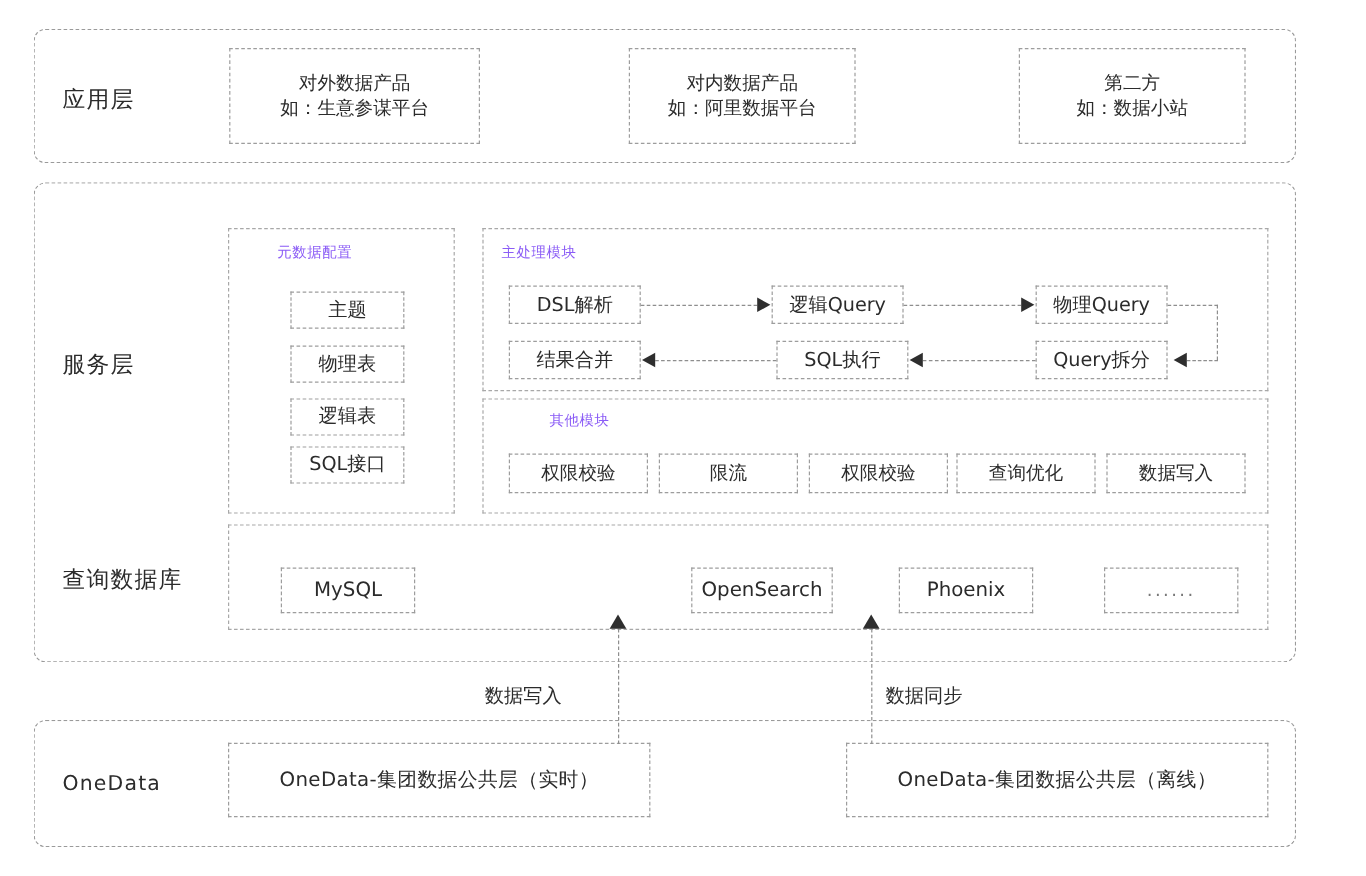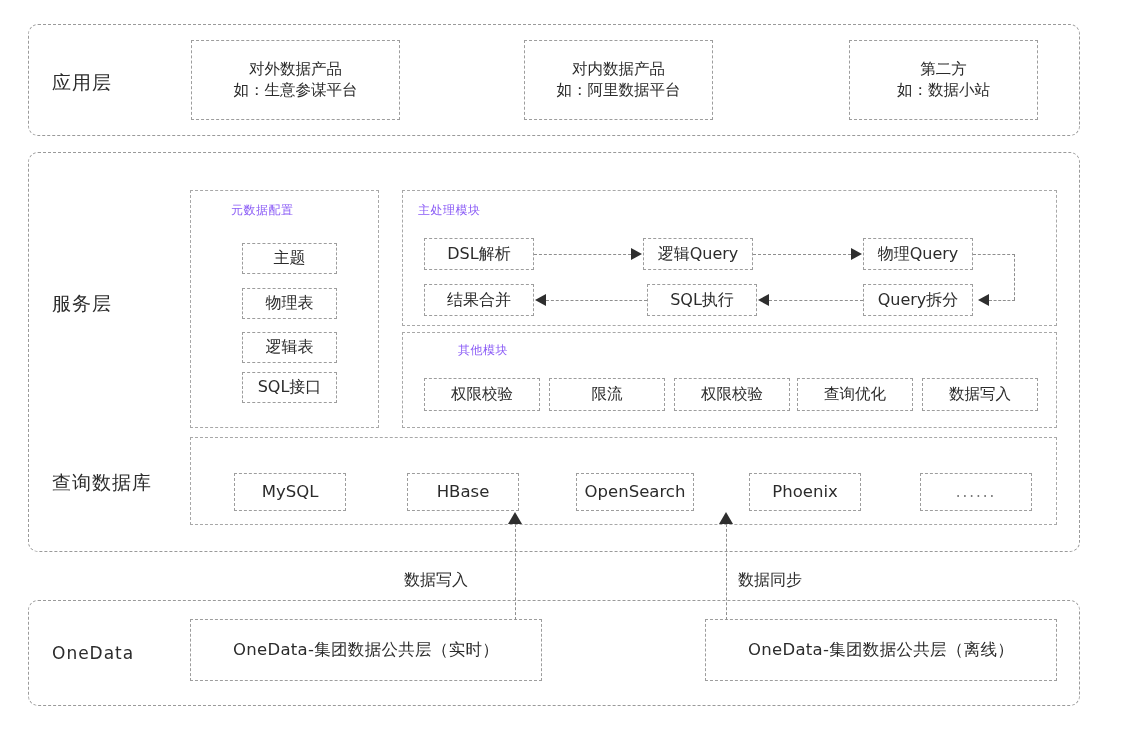--- a/index.html
+++ b/index.html
@@ -191,21 +191,20 @@
   <div class="node n-other" style="left:797px; top:378px; width:116px; height:33px;">查询优化</div>
 
   <div class="node n-other" style="left:922px; top:378px; width:116px; height:33px;">数据写入</div>
 
   <div class="layer-label" style="left:52px; top:470px;">查询数据库</div>
 
   <div class="group-box" style="left:190px; top:437px; width:867px; height:88px;"></div>
 
   <div class="node n-db" style="left:234px; top:473px; width:112px; height:38px;">MySQL</div>
 
-  <div class="node n-db" style="left:407px; top:473px; width:112px; height:38px;">HBase</div>
 
   <div class="node n-db" style="left:576px; top:473px; width:118px; height:38px;">OpenSearch</div>
 
   <div class="node n-db" style="left:749px; top:473px; width:112px; height:38px;">Phoenix</div>
 
   <div class="node n-dots" style="left:920px; top:473px; width:112px; height:38px;">......</div>
 
   <div class="layer-outer" style="left:28px; top:600px; width:1052px; height:106px;"></div>
 
   <div class="layer-label" style="left:52px; top:643px; font-size:17px;">OneData</div>

